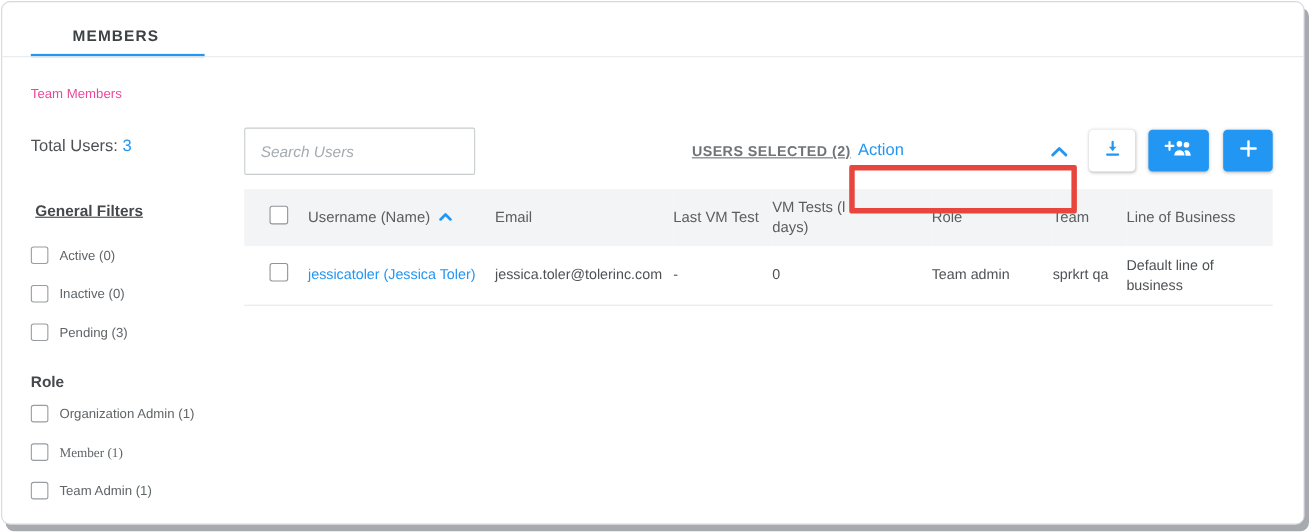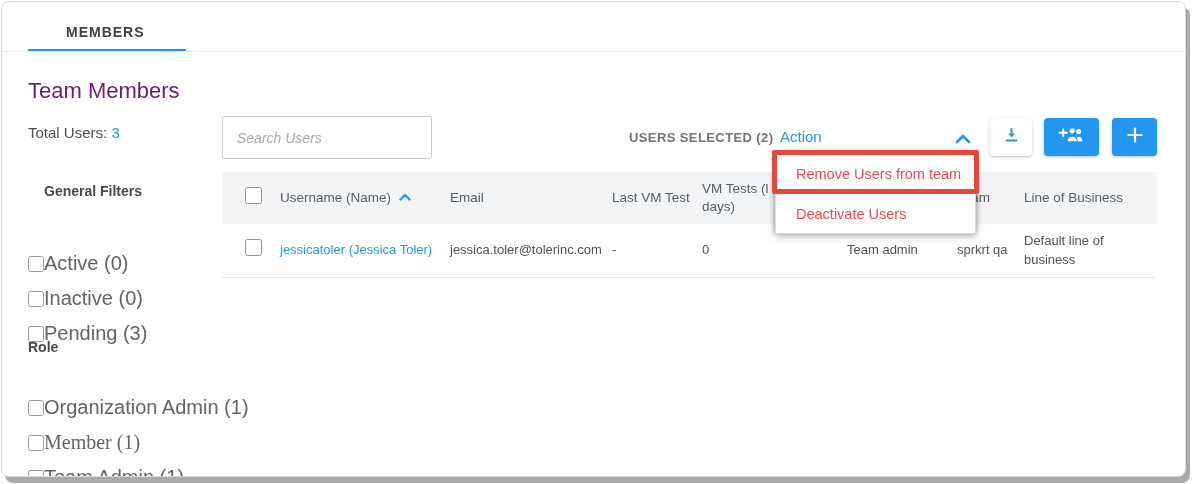--- a/index.html
+++ b/index.html
@@ -6,40 +6,40 @@
     font-family:"Liberation Sans","DejaVu Sans",sans-serif;-webkit-font-smoothing:antialiased;}
   #frame{position:absolute;left:1px;top:1px;width:1183px;height:474px;background:#fff;
     border:1px solid #d6d8da;border-radius:8px;box-shadow:4px 6px 0 0 #a7abb0;overflow:hidden;}
   .abs{position:absolute;}
 
   
   .tab-label{left:64px;top:22px;font-size:14px;font-weight:700;letter-spacing:1px;color:#3d4245;cursor:pointer;}
   .tab-underline{left:26px;top:47px;width:158px;height:3px;background:#2196f3;}
   .tabbar-line{left:0;top:49px;width:1183px;height:1px;background:#e9eaeb;}
 
-  .page-title{left:26px;top:76px;font-size:22px;color:#701a75;}
+  .page-title{left:26px;top:76px;font-size:12px;color:#ec4899;}
   .total-users{left:26px;top:122px;font-size:15px;color:#4d5154;}
   .total-users b{font-weight:400;color:#2196f3;}
 
   .section-title{font-size:14px;font-weight:700;color:#45494c;}
-  .filter-item{display:flex;align-items:center;font-size:20px;color:#606568;cursor:pointer;margin-top:28px;}
+  .filter-item{display:flex;align-items:center;gap:10px;font-size:12px;color:#606568;cursor:pointer;}
   .cb{width:14px;height:14px;border:1px solid #989da2;border-radius:2.5px;background:#fff;flex:0 0 auto;
       display:flex;align-items:center;justify-content:center;}
   .cb-lg{width:15px;height:15px;border:1px solid #8f9499;border-radius:2.5px;background:#fff;
       display:inline-flex;align-items:center;justify-content:center;}
   .cb-lg.checked{background:#2196f3;border-color:#2196f3;}
   .cb-lg.checked::after{content:"✓";color:#fff;font-size:11px;font-weight:700;line-height:1;}
 
   
   .search-box{left:220px;top:114px;width:210px;height:43px;border:1px solid #c9ccce;border-radius:2px;
       box-sizing:border-box;background:#fff;}
   .search-box input{width:100%;height:100%;border:none;outline:none;background:transparent;
       padding:0 14px;font-family:inherit;font-style:italic;font-size:14px;color:#6d7control275;}
   .search-box input::placeholder{color:#a6abaf;font-style:italic;}
-  .users-selected{left:627px;top:128px;font-size:13px;font-weight:700;letter-spacing:.4px;color:#6f7478;}
+  .users-selected{left:627px;top:128px;font-size:13px;font-weight:700;letter-spacing:.4px;color:#6f7478;text-decoration:underline;}
   .action-label{left:778px;top:126px;font-size:15px;color:#2196f3;cursor:pointer;}
   .action-chevron{left:953px;top:128px;cursor:pointer;}
 
   .btn{position:absolute;top:116px;height:38px;border-radius:4px;display:flex;align-items:center;
       justify-content:center;cursor:pointer;box-shadow:0 1px 3px rgba(0,0,0,.25);}
   .btn-white{background:#fff;}
   .btn-blue{background:#2196f3;}
   #btn-download{left:988px;width:42px;}
   #btn-addusers{left:1042px;width:55px;}
   #btn-add{left:1110px;width:45px;}
@@ -73,21 +73,21 @@
   <div class="abs tab-label">MEMBERS</div>
   <div class="abs tab-underline"></div>
   <div class="abs tabbar-line"></div>
 
   <div class="abs page-title">Team Members</div>
   <div class="abs total-users">
     <span>Total Users:</span>
     <b>3</b>
   </div>
 
-  <div class="abs section-title" style="left:42px;top:181px;">General Filters</div>
+  <div class="abs section-title" style="left:30px;top:181px;text-decoration:underline;">General Filters</div>
   <div class="abs filter-item" style="left:26px;top:222px;">
     <span class="cb"></span>
     <span>Active (0)</span>
   </div>
   <div class="abs filter-item" style="left:26px;top:257px;">
     <span class="cb"></span>
     <span>Inactive (0)</span>
   </div>
   <div class="abs filter-item" style="left:26px;top:292px;">
     <span class="cb"></span>
@@ -180,20 +180,16 @@
         <td>jessica.toler@tolerinc.com</td>
         <td>-</td>
         <td>0</td>
         <td>Team admin</td>
         <td>sprkrt qa</td>
         <td>Default line of business</td>
       </tr>
     </tbody>
   </table>
 
-  <div class="abs menu">
-    <div class="menu-item">Remove Users from team</div>
-    <div class="menu-item">Deactivate Users</div>
-  </div>
 
   <div class="abs annotation"></div>
 
 </div>
 
 </body></html>

